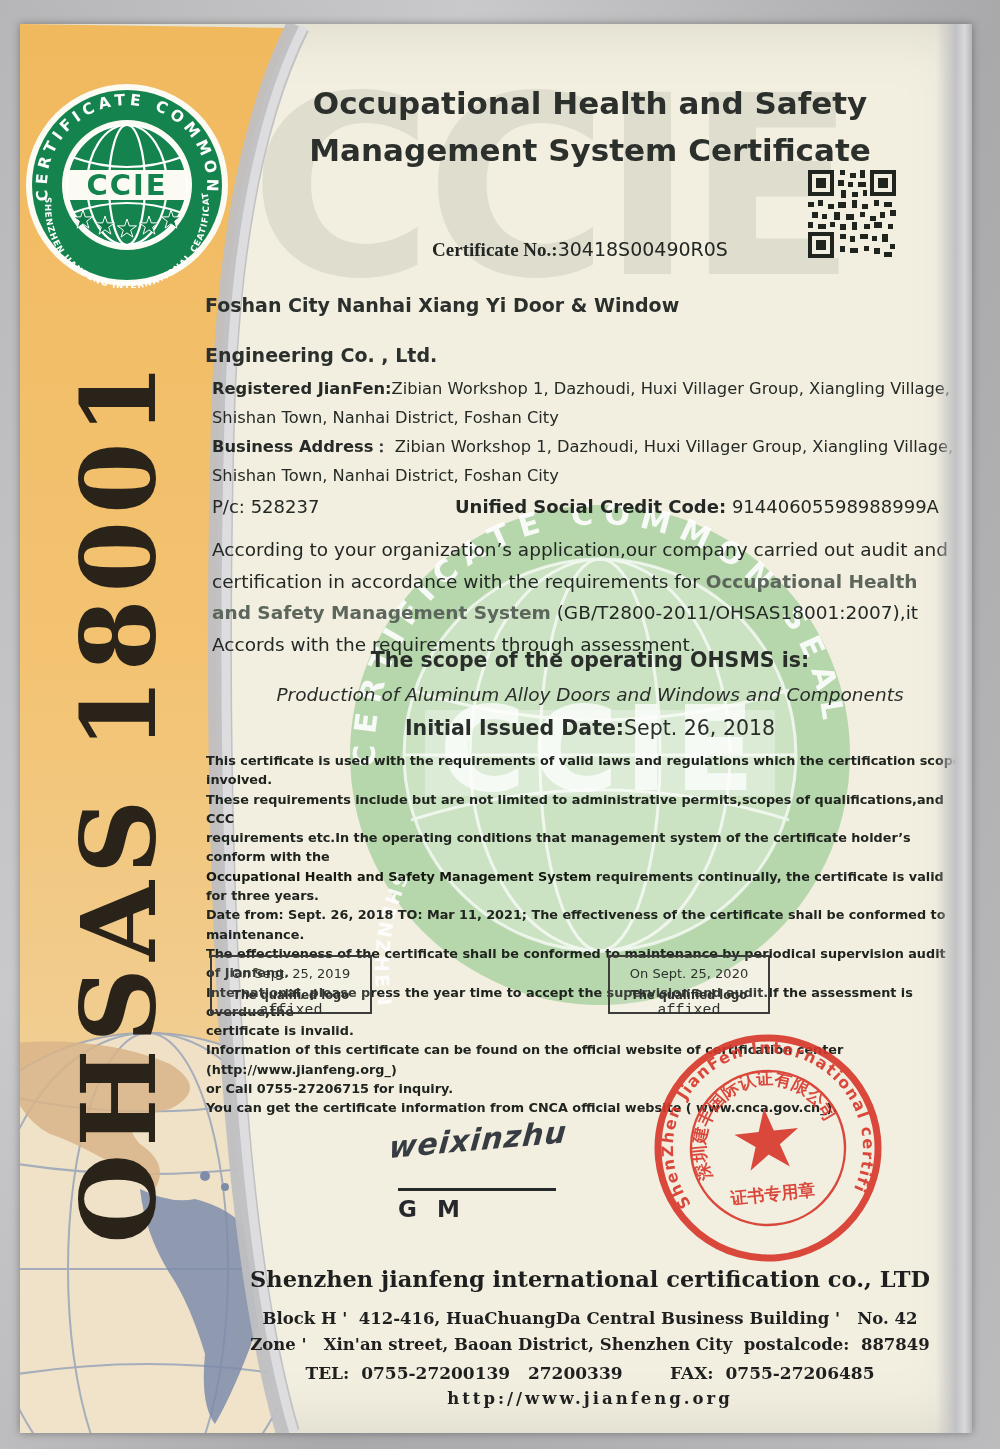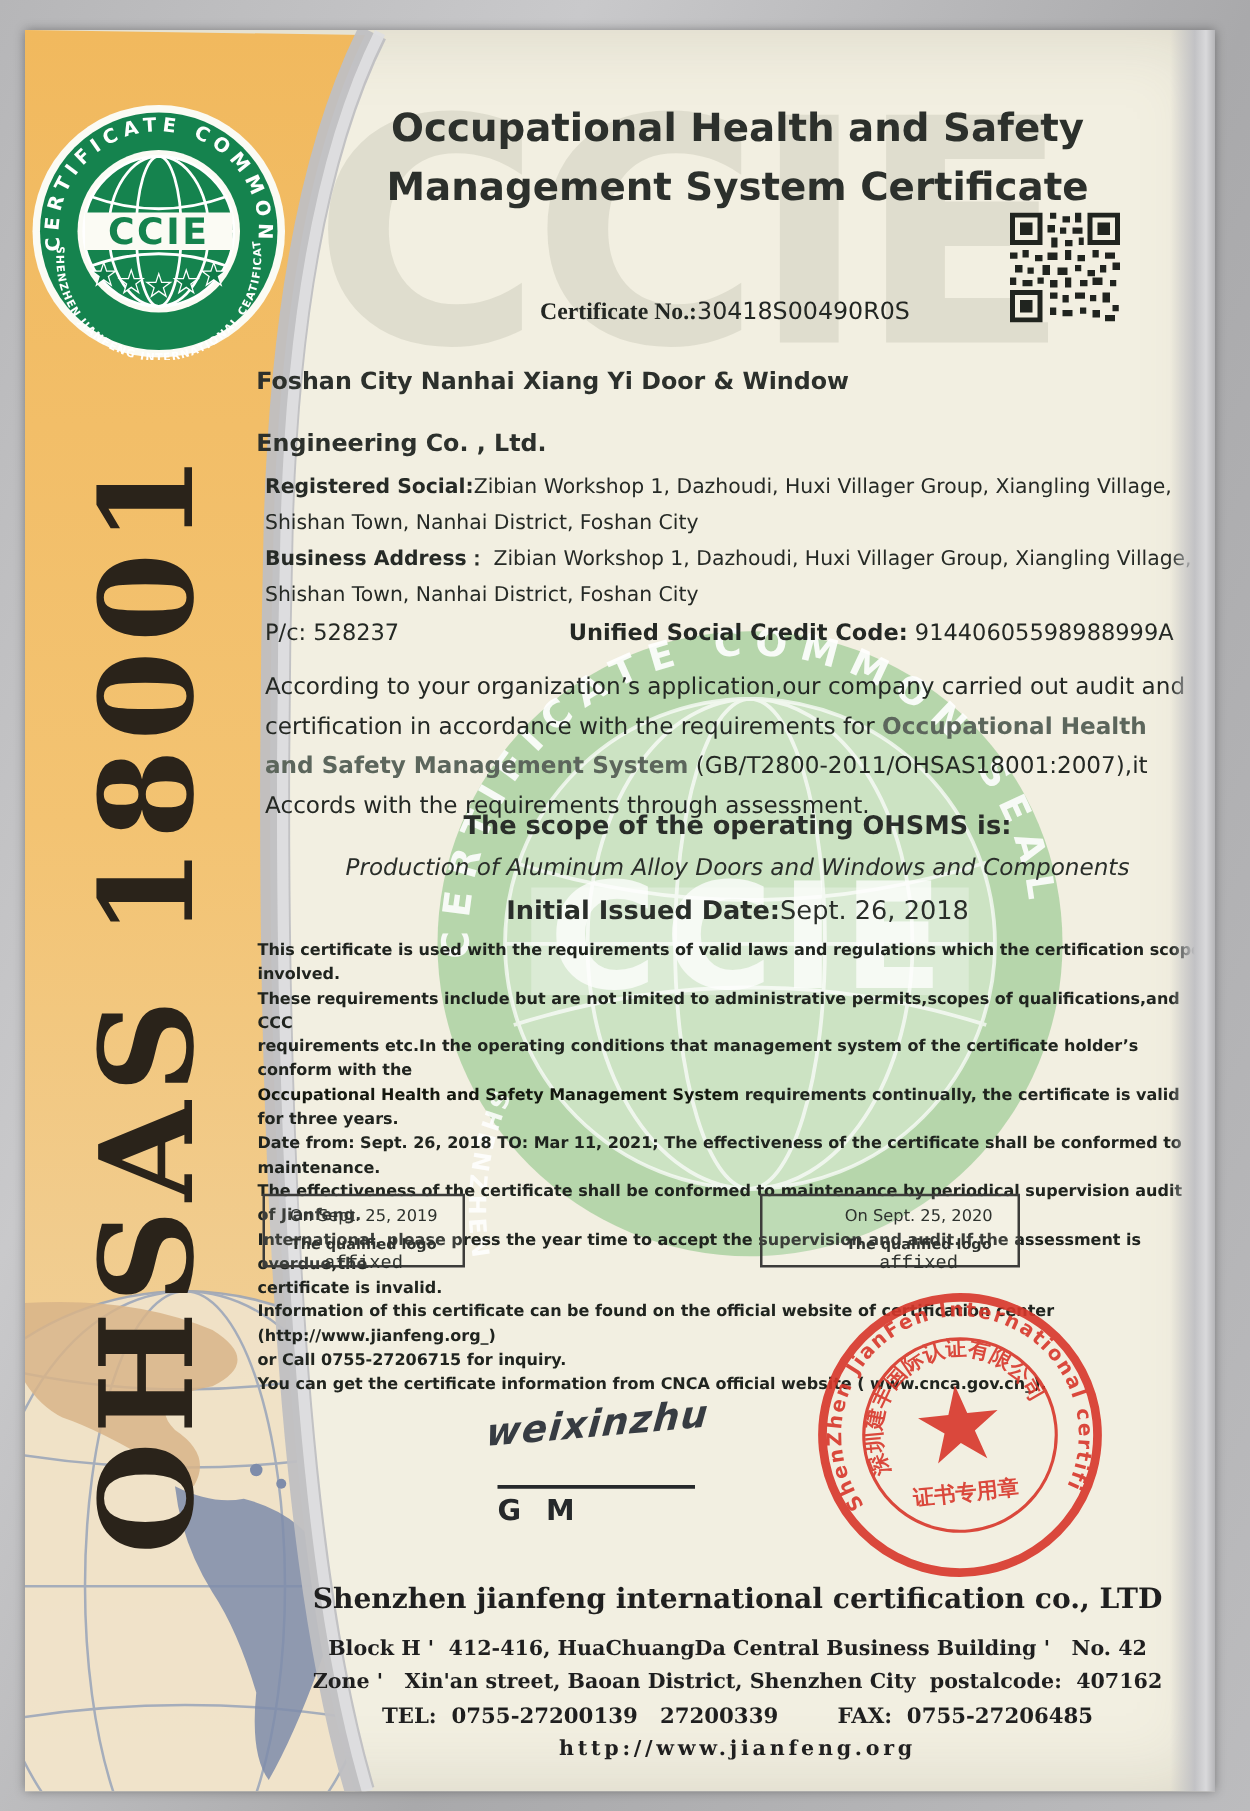--- a/index.html
+++ b/index.html
@@ -31,21 +31,21 @@
   .scopehead{left:225px;top:648px;width:730px;text-align:center;font-weight:bold;font-size:20.5px;color:#2a2e2a;}
   .scopetext{left:225px;top:684px;width:730px;text-align:center;font-size:18.5px;color:#2a2e2a;font-style:italic;}
   .issued{left:225px;top:716px;width:730px;text-align:center;font-size:20.5px;color:#2a2e2a;}
   .fineprint{left:206px;top:751px;width:756px;font-size:12.8px;line-height:19.3px;
              font-weight:bold;color:#20241f;}
   .affixbox{width:158px;height:55px;border:2px solid #3c3c3a;text-align:center;color:#2e322e;background:rgba(255,255,255,.12);}
   .affixbox .d{font-size:13px;margin-top:9px;}
   .affixbox .c{font-size:11.5px;margin-top:7px;font-weight:bold;}
   .affixbox .c .em{font-size:15px;font-weight:normal;font-family:Liberation Mono, monospace;}
   .box1{left:210px;top:955px;}
-  .box2{left:608px;top:955px;padding-left:46px;}
+  .box2{left:608px;top:955px;}
   .sig-name{left:388px;top:1122px;width:180px;text-align:center;
             font-style:italic;font-weight:bold;font-size:30px;color:#373c42;
             transform:rotate(-5deg) skewX(-10deg);letter-spacing:1px;}
   .sig-line{left:398px;top:1188px;width:158px;height:2.5px;background:#26292b;}
   .sig-title{left:398px;top:1196px;width:158px;text-align:left;font-weight:bold;
              font-size:23px;letter-spacing:6px;color:#26292b;}
   .footer{left:225px;top:1266px;width:730px;text-align:center;color:#1f1f1f;
           font-family:"DejaVu Serif", serif;font-weight:bold;}
   .f-co{font-size:22.5px;margin-bottom:17px;}
   .f-a1{font-size:16.5px;margin-bottom:7px;white-space:pre-wrap;}
@@ -225,21 +225,21 @@
   <div class="abs certno">
     <b>Certificate No.:</b><span>30418S00490R0S</span>
   </div>
 
   <div class="abs company">
     <div>Foshan City Nanhai Xiang Yi Door &amp; Window</div>
     <div>Engineering Co. , Ltd.</div>
   </div>
 
   <div class="abs addr">
-    <div><b>Registered Social:</b><span>Zibian Workshop 1, Dazhoudi, Huxi Villager Group, Xiangling Village, Shishan Town, Nanhai District, Foshan City</span></div>
+    <div><b>Registered JianFen:</b><span>Zibian Workshop 1, Dazhoudi, Huxi Villager Group, Xiangling Village, Shishan Town, Nanhai District, Foshan City</span></div>
     <div><b>Business Address：</b><span> Zibian Workshop 1, Dazhoudi, Huxi Villager Group, Xiangling Village, Shishan Town, Nanhai District, Foshan City</span></div>
   </div>
 
   <div class="abs codes">
     <span><span>P/c:</span> <span>528237</span></span>
     <span class="credit"><b>Unified Social Credit Code:</b> <span>91440605598988999A</span></span>
   </div>
 
   <div class="abs bodytext">
     <span>According to your organization’s application,our company carried out audit and certification in accordance with the requirements for </span><span class="oh-bold">Occupational Health and Safety Management System</span><span> (GB/T2800-2011/OHSAS18001:2007),it Accords with the requirements through assessment.</span>
@@ -291,19 +291,19 @@
     <text font-size="17" font-weight="bold" fill="#d8372b">
       <textPath href="#stampCn" startOffset="2%">深圳建丰国际认证有限公司</textPath>
     </text>
     <path fill="#d8372b" d="M120,80 l7.6,23.2 24.4,0 -19.8,14.4 7.6,23.2 -19.8,-14.3 -19.8,14.3 7.6,-23.2 -19.8,-14.4 24.4,0 Z"></path>
     <text x="120" y="172" text-anchor="middle" font-size="17" font-weight="bold" fill="#d8372b">证书专用章</text>
   </svg>
 
   <div class="abs footer">
     <div class="f-co">Shenzhen jianfeng international certification co., LTD</div>
     <div class="f-a1">Block H '  412-416, HuaChuangDa Central Business Building '   No. 42</div>
-    <div class="f-a2">Zone '   Xin'an street, Baoan District, Shenzhen City  postalcode:  407162</div>
+    <div class="f-a2">Zone '   Xin'an street, Baoan District, Shenzhen City  postalcode:  887849</div>
     <div class="f-tel">TEL:  0755-27200139   27200339        FAX:  0755-27206485</div>
     <div class="f-web">http://www.jianfeng.org</div>
   </div>
 
   <div class="abs rightstrip"></div>
 </div>
 
 </body></html>

